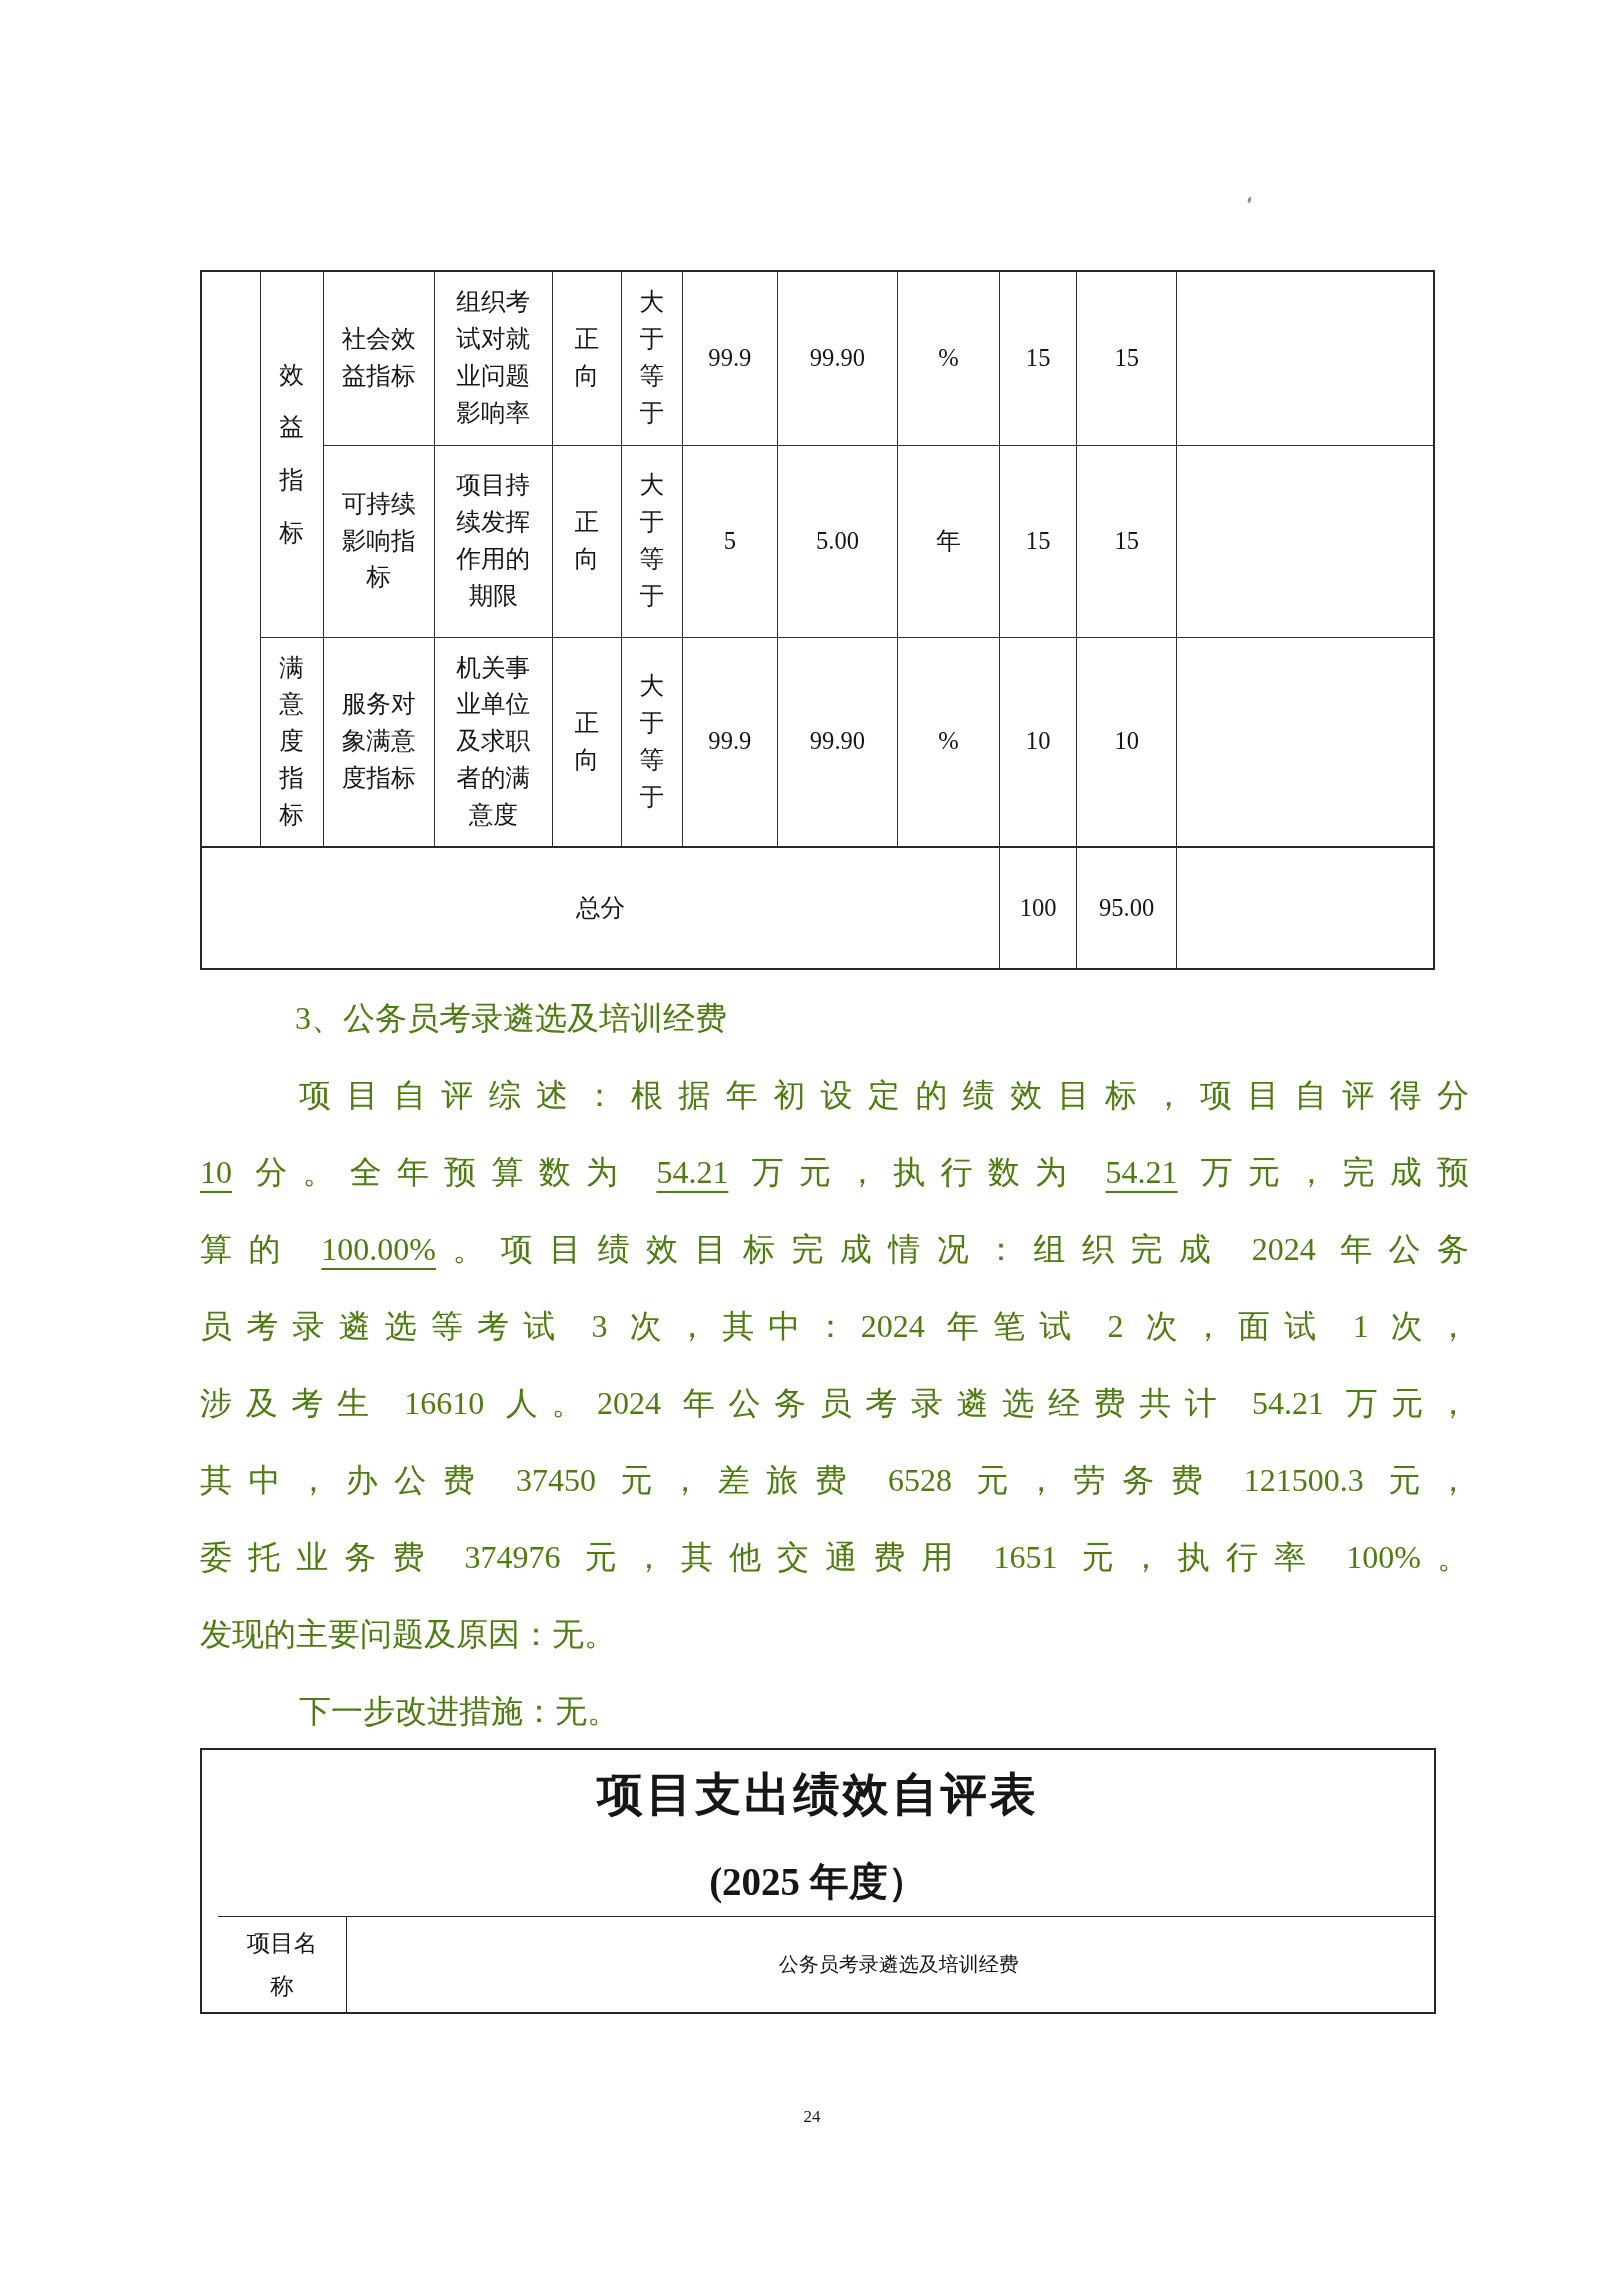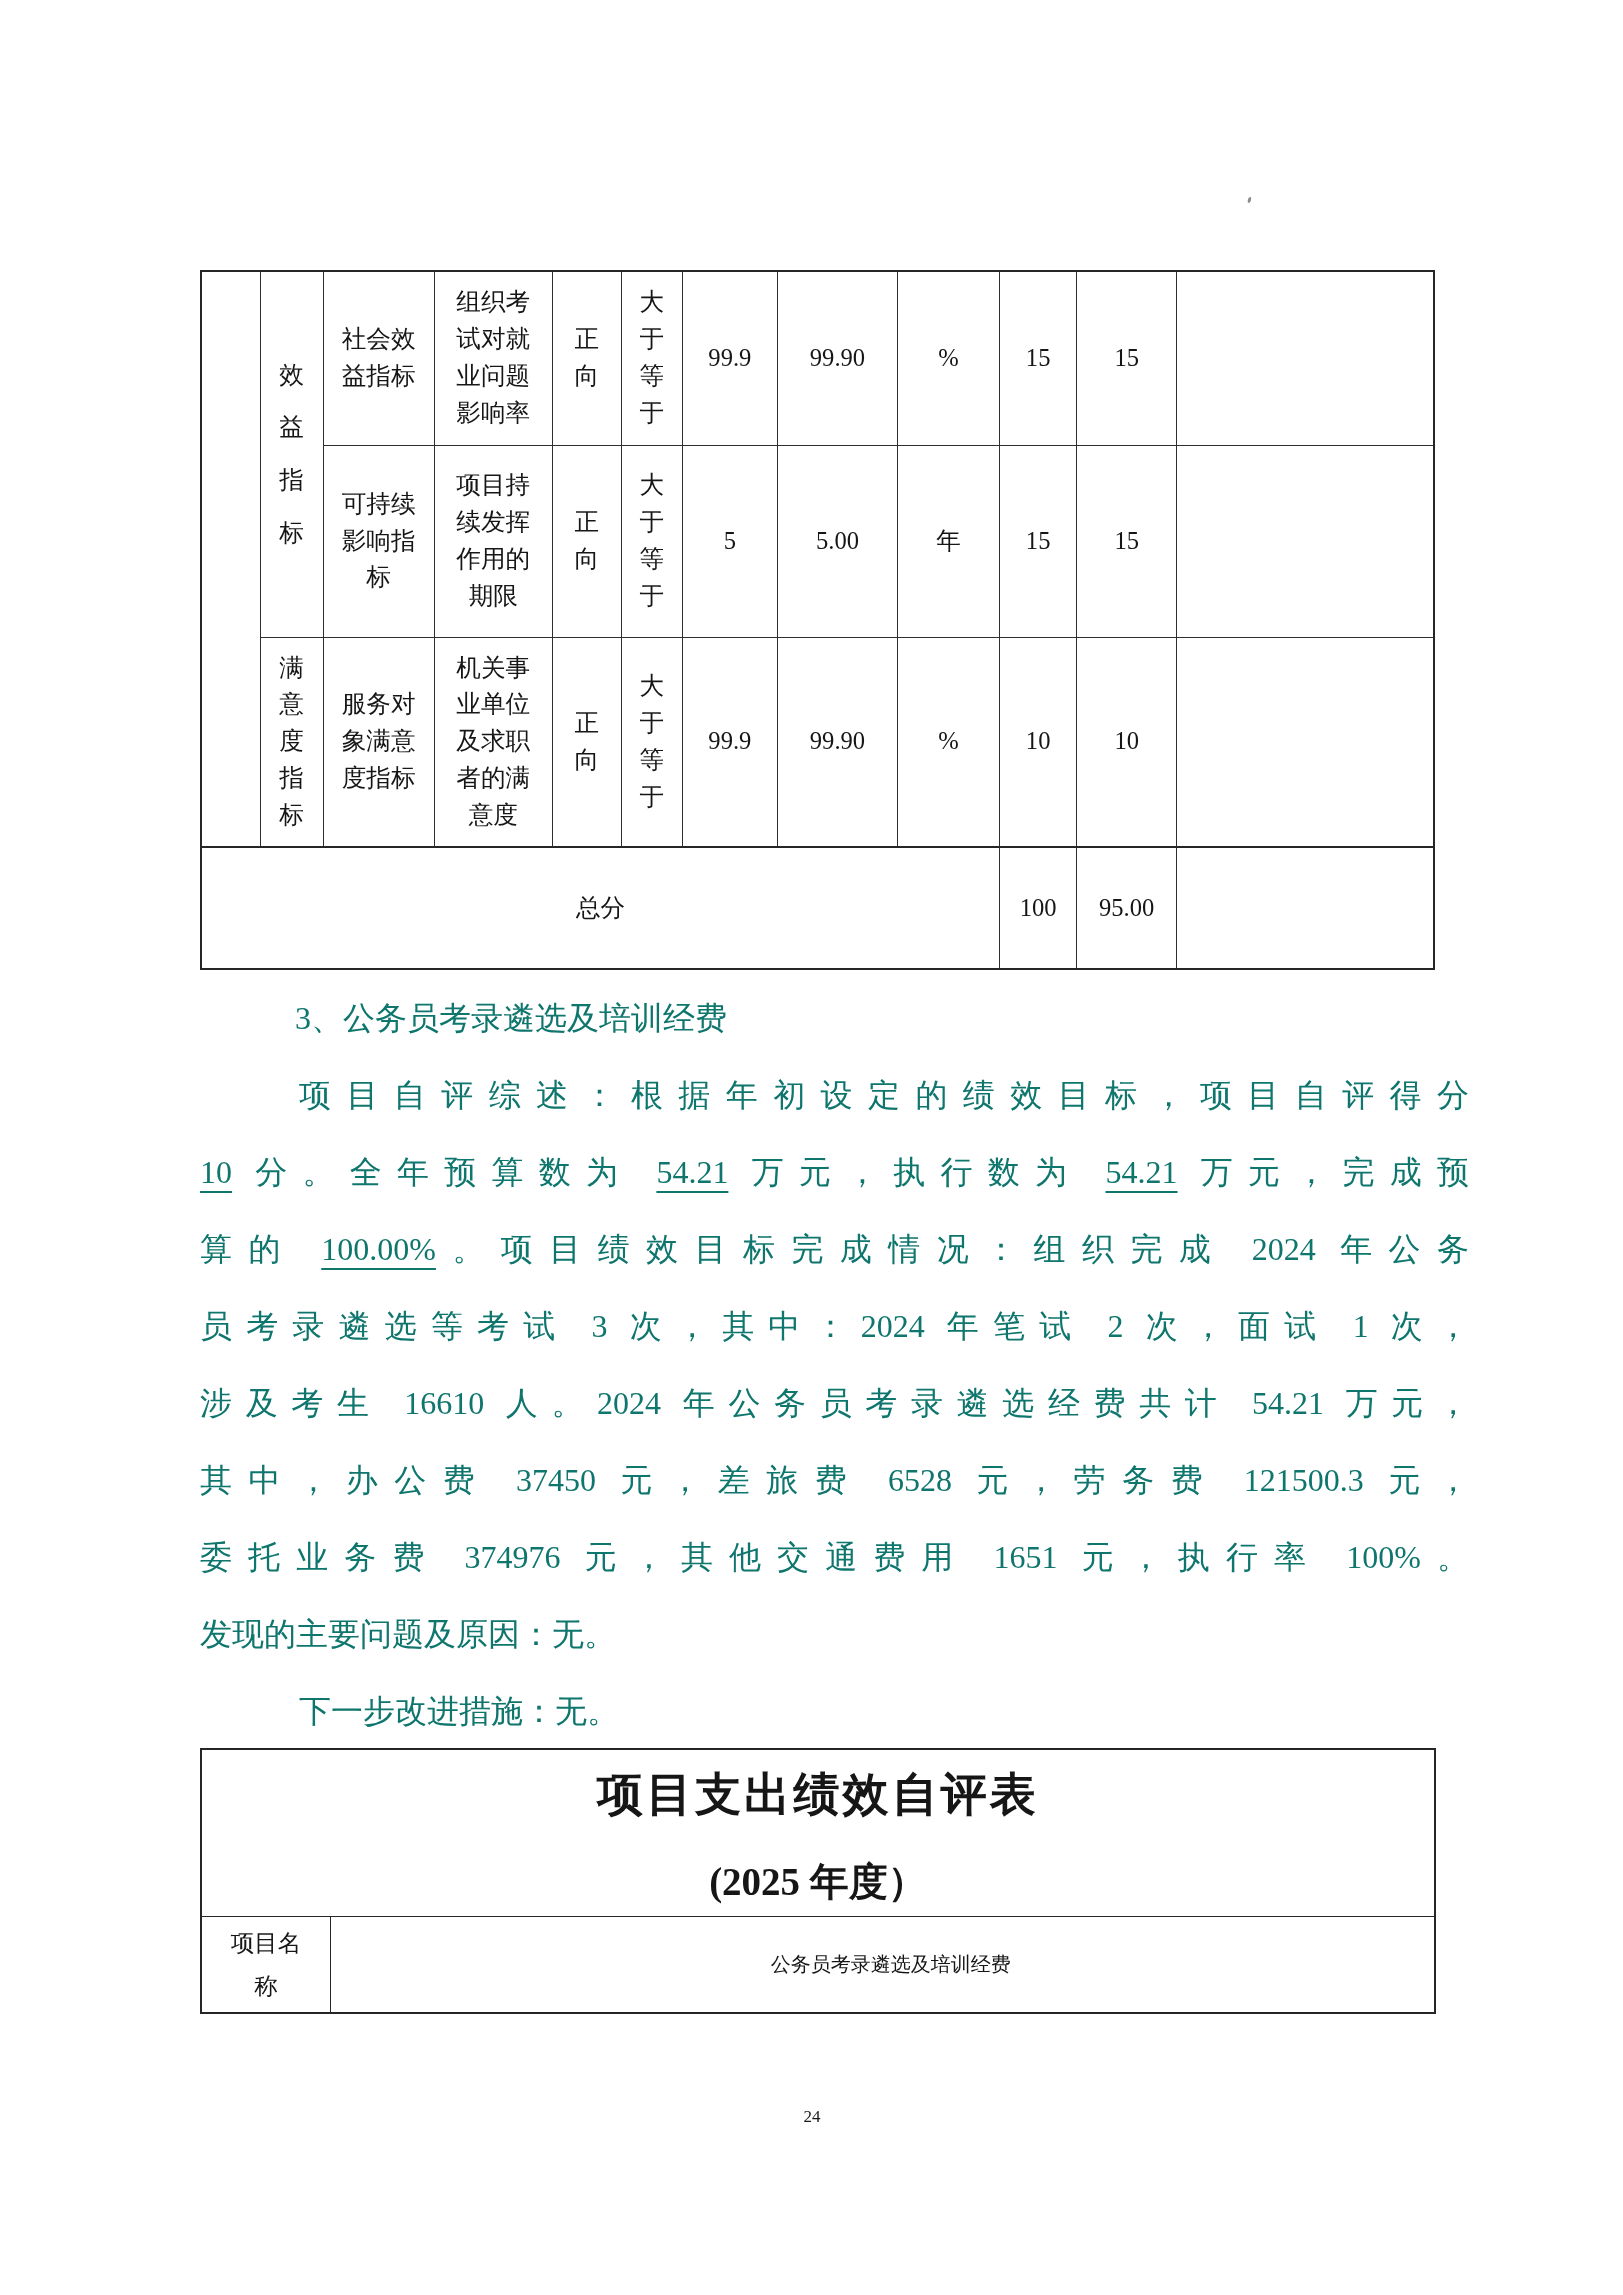--- a/index.html
+++ b/index.html
@@ -32,39 +32,39 @@
   tr.r3 { height:210px; }
   tr.total { height:122px; }
   tr.total td { border-top:2.6px solid #262626;border-radius:22px; }
   .vspan { display:inline-block; width:1.06em; text-align:center; }
   td.tall .vspan { line-height:2.15; }
   .w3 { display:inline-block; width:3.1em; text-align:center; }
 
   
   .textblock {
     position:absolute; left:200px; top:980px; width:1269px;
-    font-size:32px; color:#0f766e;
+    font-size:32px; color:#4d7c0f;
   }
   .tline { height:77px; line-height:77px; }
   .jz { text-align:justify; text-align-last:justify; }
   .hd  { padding-left:95px; }
   .ind2 { padding-left:99px; }
   .u { text-decoration:underline; text-decoration-thickness:2px; text-underline-offset:8.2px; }
 
   
   .form {
     position:absolute; left:200px; top:1748px;
     width:1236px; height:266px;
     border:2px solid #262626;
     box-sizing:border-box;
   }
   .form-title { margin-top:14.3px; text-align:center; font-size:46px; font-weight:bold; letter-spacing:3.1px; }
   .form-sub   { margin-top:29px; text-align:center; font-size:39px; font-weight:bold; }
   .name-row {
-    position:absolute; left:0; right:0; bottom:0; height:95px;
+    position:absolute; left:16px; right:0; bottom:0; height:95px;
     border-top:1.5px solid #262626;
     display:flex;
   }
   .name-label {
     width:128px; border-right:1.5px solid #262626;
     display:flex; align-items:center; justify-content:center;
     font-size:23.5px;
   }
   .name-label .wrap3 { display:inline-block; width:3.15em; text-align:center; line-height:1.8; }
   .name-value {

